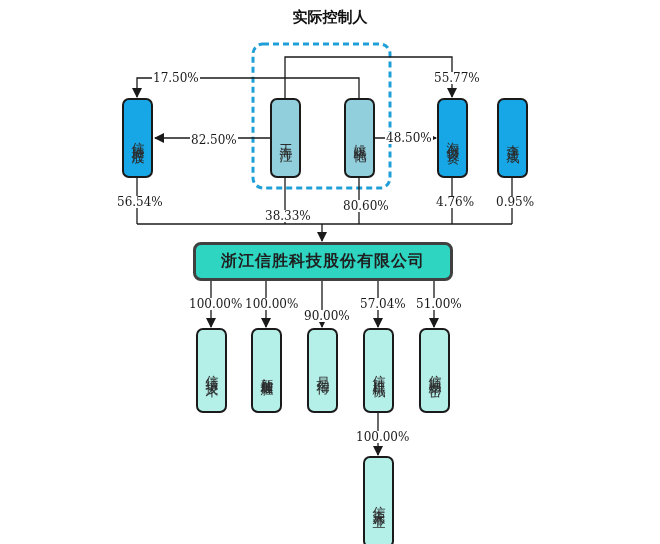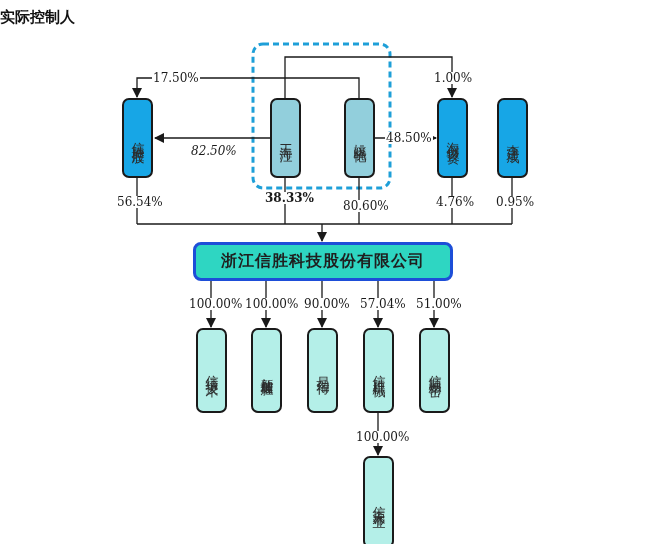--- a/index.html
+++ b/index.html
@@ -1,28 +1,28 @@
 <!DOCTYPE html>
 <html><head>
 <meta charset="utf-8">
 <style>
   html, body { margin: 0; padding: 0; background: #ffffff; }
   body { width: 660px; height: 544px; position: relative; overflow: hidden;
          font-family: "DejaVu Serif", "Liberation Serif", serif; }
   #chart { position: absolute; left: 0; top: 0; }
-  .title { position: absolute; left: 0; width: 660px; top: 8px; text-align: left;
+  .title { position: absolute; left: 0; width: 660px; top: 8px; text-align: center;
            font-size: 15px; font-weight: bold; color: #111; }
   .node { position: absolute; box-sizing: border-box; border: 2px solid #1a1a1a;
           border-radius: 7px; display: flex; align-items: center; justify-content: center;
           writing-mode: vertical-rl; text-orientation: upright; font-size: 13px;
           letter-spacing: 3px; color: #2b2b2b; }
   .node.top-blue { background: #17a6e6; }
   .node.top-person { background: #92cfdc; }
   .node.child { background: #b4efe8; }
-  .main { position: absolute; box-sizing: border-box; border: 3px solid #1d4ed8; border-radius: 8px;
+  .main { position: absolute; box-sizing: border-box; border: 3px solid #404040; border-radius: 8px;
           background: #2ed6c2; display: flex; align-items: center; justify-content: center;
           font-size: 16px; font-weight: bold; color: #1f1f1f; letter-spacing: 1px; }
   .lbl { position: absolute; font-size: 12px; color: #1a1a1a; background: #fff; line-height: 12px;
          padding: 0 1px; white-space: nowrap; }
 </style>
 </head>
 <body>
 
 <div class="title">实际控制人</div>
 
@@ -59,36 +59,36 @@
 
   <line x1="378" y1="413" x2="378" y2="455" stroke="#1a1a1a" stroke-width="1.3" marker-end="url(#arr)"></line>
 </svg>
 
 <div class="node top-blue" style="left:122px;top:98px;width:31px;height:80px;">信胜控股</div>
 <div class="node top-person" style="left:270px;top:98px;width:31px;height:80px;">王海江</div>
 <div class="node top-person" style="left:344px;top:98px;width:31px;height:80px;">姚晓艳</div>
 <div class="node top-blue" style="left:437px;top:98px;width:31px;height:80px;">海创投资</div>
 <div class="node top-blue" style="left:497px;top:98px;width:31px;height:80px;">李建成</div>
 
-<span class="lbl" style="left:190px;top:145px;font-style:italic;">82.50%</span>
+<span class="lbl" style="left:190px;top:134px;">82.50%</span>
 <span class="lbl" style="left:152px;top:72px;text-align:right;">17.50%</span>
 <span class="lbl" style="left:385px;top:132px;text-align:right;">48.50%</span>
-<span class="lbl" style="left:433px;top:72px;">1.00%</span>
+<span class="lbl" style="left:433px;top:72px;">55.77%</span>
 
 <span class="lbl" style="left:116px;top:196px;">56.54%</span>
-<span class="lbl" style="left:264px;top:192px;font-weight:bold;">38.33%</span>
+<span class="lbl" style="left:264px;top:210px;">38.33%</span>
 <span class="lbl" style="left:342px;top:200px;">80.60%</span>
 <span class="lbl" style="left:435px;top:196px;">4.76%</span>
 <span class="lbl" style="left:495px;top:196px;text-align:right;">0.95%</span>
 
 <div class="main" style="left:193px;top:242px;width:260px;height:39px;">浙江信胜科技股份有限公司</div>
 
 <span class="lbl" style="left:188px;top:298px;">100.00%</span>
 <span class="lbl" style="left:244px;top:298px;">100.00%</span>
-<span class="lbl" style="left:303px;top:298px;">90.00%</span>
+<span class="lbl" style="left:303px;top:310px;">90.00%</span>
 <span class="lbl" style="left:359px;top:298px;">57.04%</span>
 <span class="lbl" style="left:415px;top:298px;">51.00%</span>
 
 <div class="node child" style="left:196px;top:328px;width:31px;height:85px;">信绣技术</div>
 <div class="node child" style="left:251px;top:328px;width:31px;height:85px;letter-spacing:1px;">新加坡信胜</div>
 <div class="node child" style="left:307px;top:328px;width:31px;height:85px;">易瑞得</div>
 <div class="node child" style="left:363px;top:328px;width:31px;height:85px;">信胜机械</div>
 <div class="node child" style="left:419px;top:328px;width:31px;height:85px;">信顺精密</div>
 
 <span class="lbl" style="left:355px;top:431px;">100.00%</span>

